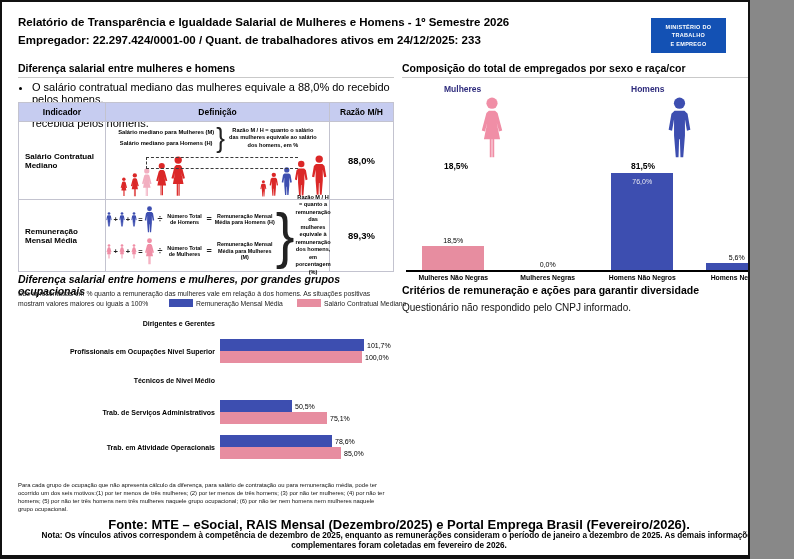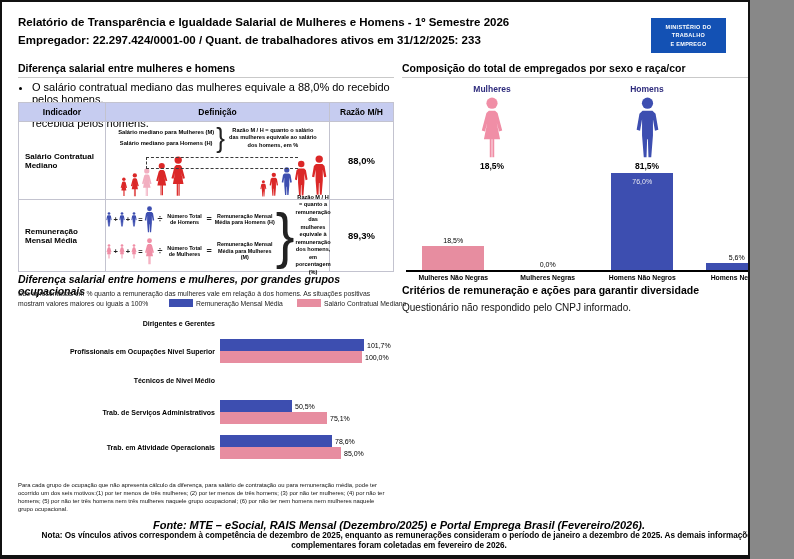--- a/index.html
+++ b/index.html
@@ -73,39 +73,39 @@
   .orow:nth-child(4) { margin-top:16px; }
   .orow:nth-child(5) { margin-top:11px; }
   .olabel { width:202px; text-align:right; font-size:7px; font-weight:bold; padding-right:5px; }
   .obars { display:flex; flex-direction:column; }
   .obarline { display:flex; align-items:center; height:12px; }
   .obar { height:12px; }
   .oval { font-size:7px; margin-left:3px; }
   .occ-footnote { position:absolute; left:16px; top:479px; width:372px; font-size:5.9px; line-height:8px; color:#111; }
   
   .sec-comp { position:absolute; left:400px; top:60px; width:388px; }
-  .fig-block { position:absolute; width:96px; text-align:center; }
+  .fig-block { position:absolute; width:96px; text-align:left; }
   .fig-women { left:442px; top:82px; }
-  .fig-men { left:597px; top:82px; }
+  .fig-men { left:629px; top:82px; }
   .fig-label { font-size:8.5px; font-weight:bold; color:#2F2C7D; margin-bottom:3px; }
   .fig-pct { font-size:8.5px; font-weight:bold; margin-top:2px; }
   .comp-chart { position:absolute; left:404px; top:164px; width:378px; }
   .cbars { display:flex; align-items:flex-end; justify-content:space-around; height:104px; }
   .cslot { display:flex; flex-direction:column; align-items:center; justify-content:flex-end; width:90px; }
   .cbar { width:62px; display:flex; justify-content:center; align-items:flex-start; }
   .cval { font-size:7px; color:#000; margin-bottom:2px; }
   .cval.inside { color:#E8E8F2; margin-top:5px; margin-bottom:0; }
   .cbaseline { height:2px; background:#000; }
   .clabs { display:flex; justify-content:space-around; margin-top:2px; }
   .clab { width:92px; text-align:center; font-size:6.8px; font-weight:bold; }
   .sec-div { position:absolute; left:400px; top:282px; width:388px; }
   .div-text { position:absolute; left:400px; top:300px; width:388px; font-size:10px; color:#111; }
   
   .footer { position:absolute; left:14px; top:518px; width:766px; text-align:center; font-weight:bold; }
-  .footer .source { font-size:11px; line-height:10.5px;font-style:italic; }
+  .footer .source { font-size:13px; line-height:10.5px; }
   .footer .note { font-size:8.2px; line-height:10.5px; }
   .psvg { display:block; }
 </style>
 </head>
 <body>
 
 <div class="page">
 
   <svg width="0" height="0" style="position:absolute" aria-hidden="true">
     <defs>
@@ -115,21 +115,21 @@
       </g>
       <g id="sym-female">
         <circle cx="20" cy="10" r="9" fill="currentColor"></circle>
         <path fill="currentColor" d="M15 22 L25 22 L29 26 L36.5 54 L31.3 55.5 L27.6 41 L33 68 L23.6 68 L23.6 97 L20.6 97 L20.6 68 L19.4 68 L19.4 97 L16.4 97 L16.4 68 L7 68 L12.4 41 L8.7 55.5 L3.5 54 L11 26 Z"></path>
       </g>
     </defs>
   </svg>
 
   <div class="header">
     <div class="title">Relatório de Transparência e Igualdade Salarial de Mulheres e Homens - 1º Semestre 2026</div>
-    <div class="subtitle">Empregador: 22.297.424/0001-00 / Quant. de trabalhadores ativos em 31/12/2025: 233</div>
+    <div class="subtitle">Empregador: 22.297.424/0001-00 / Quant. de trabalhadores ativos em 24/12/2025: 233</div>
   </div>
   <div class="logo-mte">
     <div>MINISTÉRIO DO</div>
     <div>TRABALHO</div>
     <div>E EMPREGO</div>
   </div>
 
   <div class="sec-title sec-salary underlined">Diferença salarial entre mulheres e homens</div>
   <ul class="bullets">
     <li>O salário contratual mediano das mulheres equivale a 88,0% do recebido pelos homens.</li>

